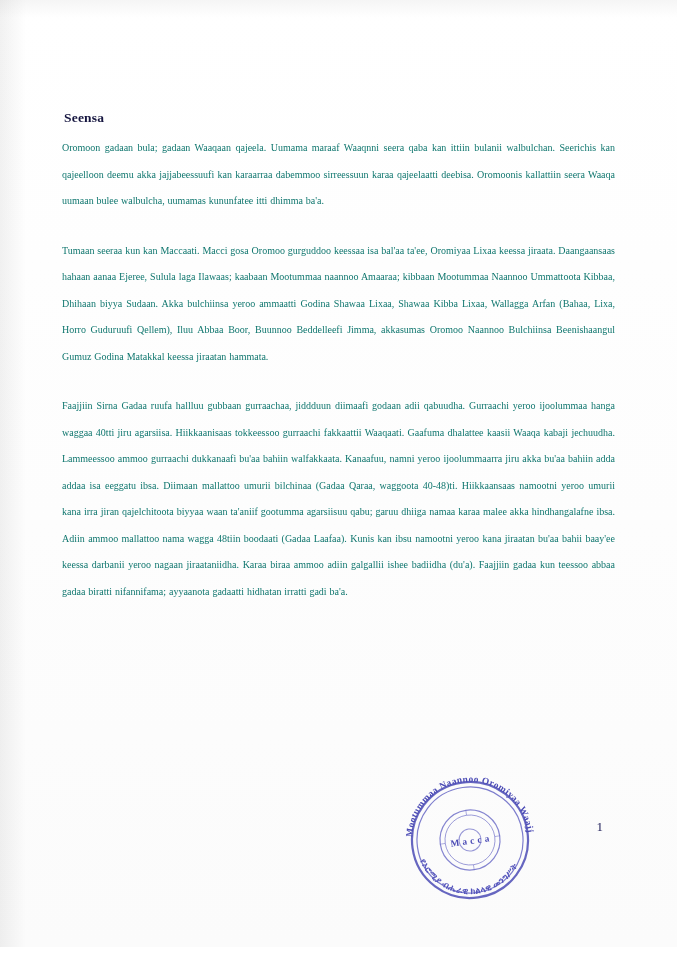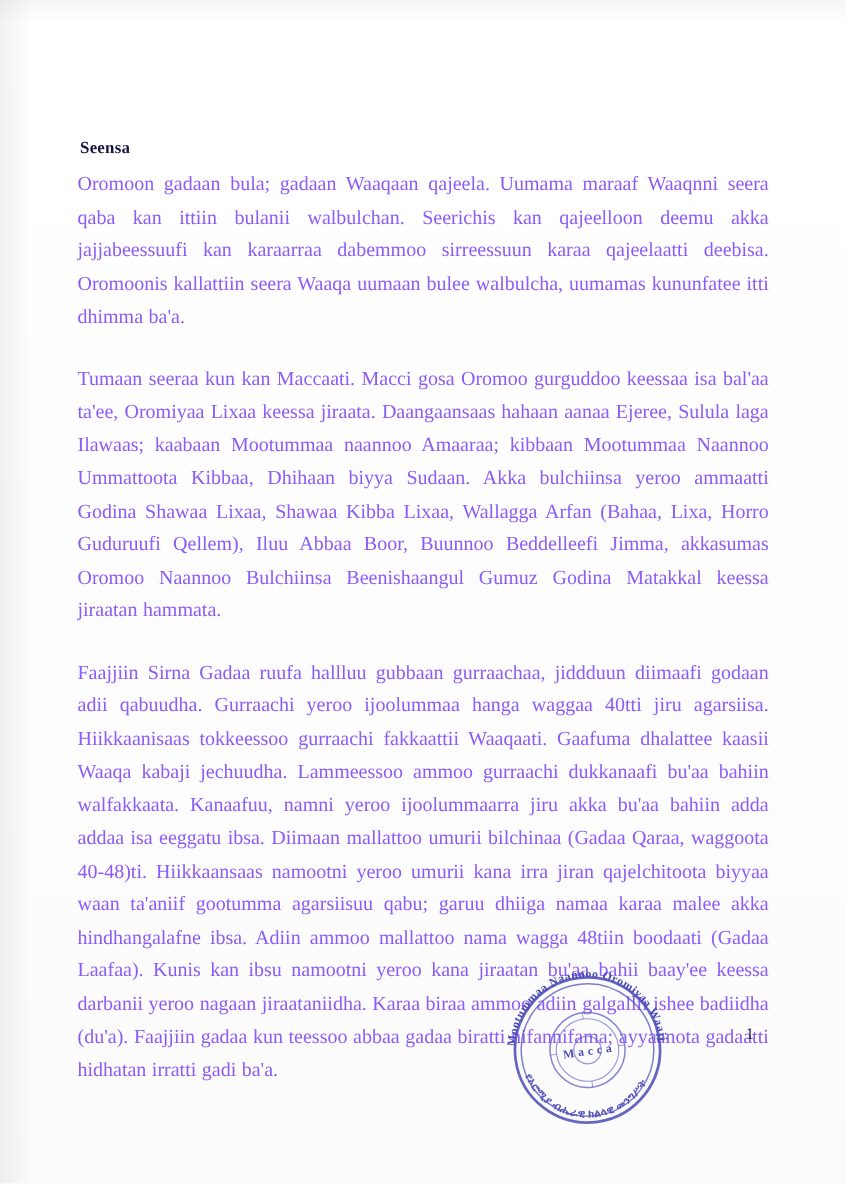--- a/index.html
+++ b/index.html
@@ -31,24 +31,24 @@
   }
   .doc-title {
     font-family: "Liberation Serif", serif;
     font-size: 13.5px;
     font-weight: bold;
     color: #15153f;
     margin: 0 0 9px 2px;
     letter-spacing: 0.2px;
   }
   .para {
-    font-size: 16px;
+    font-size: 10px;
     line-height: 26.5px;
     text-align: justify;
-    color: #8b5cf6;
+    color: #0f766e;
     margin: 0 0 23px 0;
     word-spacing: 0.4px;
   }
   .para:last-child {
     margin-bottom: 0;
   }
   .page-number {
     position: absolute;
     right: 74px;
     bottom: 112px;

